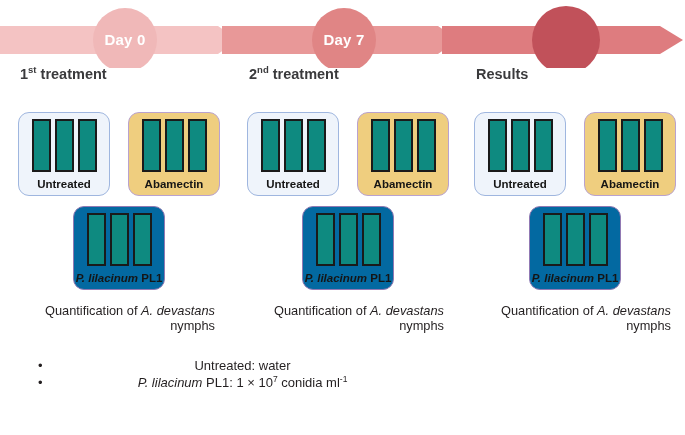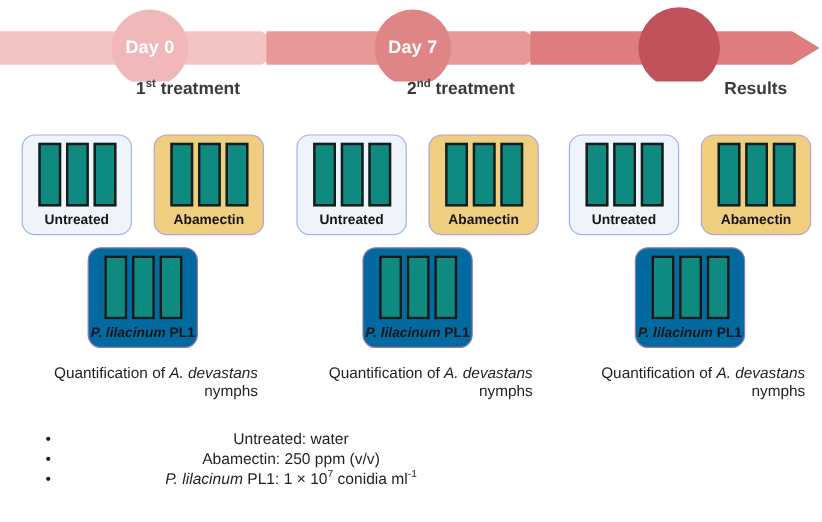--- a/index.html
+++ b/index.html
@@ -36,21 +36,21 @@
     pointer-events: none;
   }
 
   
   .col-header {
     position: absolute;
     top: 66px;
     font-size: 14.5px;
     font-weight: bold;
     color: #3a3a3c;
-    text-align: right;
+    text-align: left;
     white-space: nowrap;
   }
   .col-header sup {
     font-size: 9.5px;
     vertical-align: super;
     line-height: 0;
   }
 
   
   .card {
@@ -248,16 +248,15 @@
         <div class="plot"></div>
       </div>
       <div class="card-label"><span class="ital">P. lilacinum</span> PL1</div>
     </div>
     <div class="quant" style="left: 496px; top: 303px;">Quantification of <span class="ital">A. devastans</span> nymphs</div>
   </div>
 
 <div class="notes">
   <ul id="notes-ul">
       <li>Untreated: water</li>
-      <li>Abamectin: 250 ppm (v/v)</li>
       <li><span class="ital">P. lilacinum</span> PL1: 1 × 10<sup>7</sup> conidia ml<sup>-1</sup></li>
     </ul>
 </div>
 
 </body></html>

